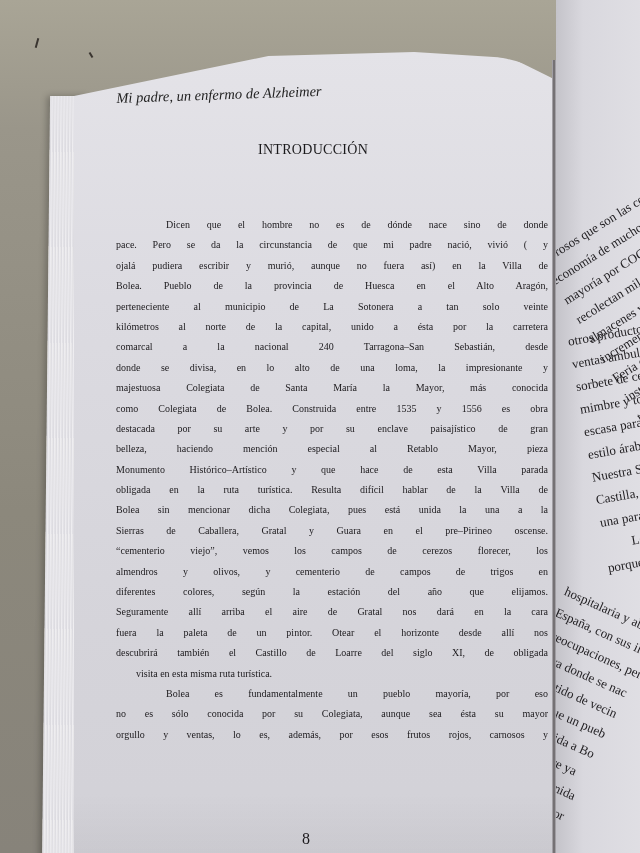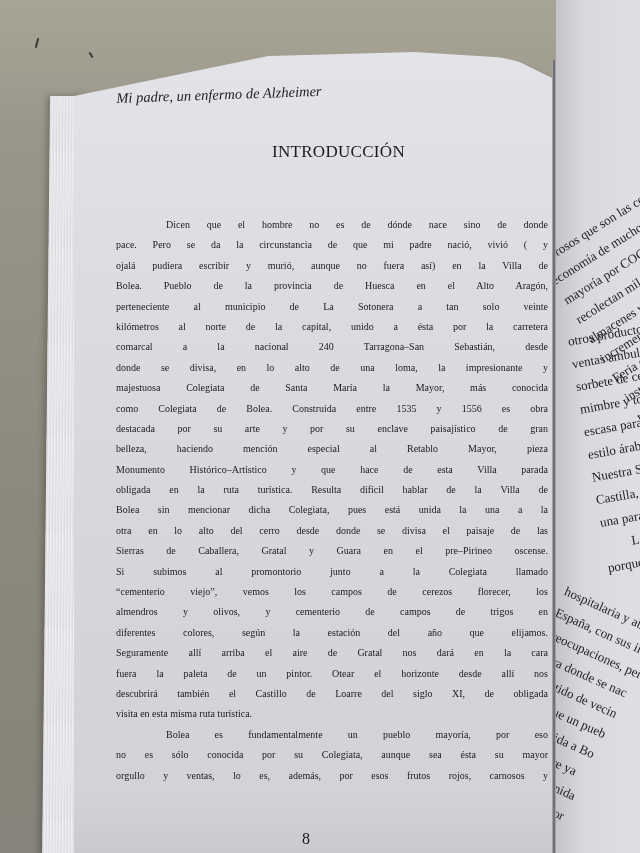--- a/index.html
+++ b/index.html
@@ -83,23 +83,23 @@
   .running-head {
     left: 116px;
     top: 90px;
     font-style: italic;
     font-size: 14.5px;
     transform: rotate(-2deg);
     transform-origin: 0 0;
     color: #222;
   }
   .chapter-title {
-    left: 272px;
+    left: 258px;
     top: 142px;
-    font-size: 17px;
+    font-size: 14px;
     letter-spacing: 0.3px;
     color: #1b1a1c;
   }
   .body {
     left: 116px;
     top: 215px;
     width: 432px;
     font-size: 10px;
     line-height: 20.4px;
   }
@@ -108,20 +108,21 @@
     text-align: justify;
     text-align-last: justify;
     white-space: nowrap;
     height: 20.4px;
   }
   .body .line.indent {
     padding-left: 50px;
   }
   .body .line.last {
     text-align-last: left;
+    margin-left: 20px;
   }
   .body .line span {
     display: inline-block;
     width: 100%;
   }
   .page-number {
     left: 302px;
     top: 830px;
     font-size: 16px;
   }
@@ -159,23 +160,21 @@
     <div class="line"><span>kilómetros al norte de la capital, unido a ésta por la carretera</span></div>
     <div class="line"><span>comarcal a la nacional 240 Tarragona–San Sebastián, desde</span></div>
     <div class="line"><span>donde se divisa, en lo alto de una loma, la impresionante y</span></div>
     <div class="line"><span>majestuosa Colegiata de Santa María la Mayor, más conocida</span></div>
     <div class="line"><span>como Colegiata de Bolea. Construida entre 1535 y 1556 es obra</span></div>
     <div class="line"><span>destacada por su arte y por su enclave paisajístico de gran</span></div>
     <div class="line"><span>belleza, haciendo mención especial al Retablo Mayor, pieza</span></div>
     <div class="line"><span>Monumento Histórico–Artístico y que hace de esta Villa parada</span></div>
     <div class="line"><span>obligada en la ruta turística. Resulta difícil hablar de la Villa de</span></div>
     <div class="line"><span>Bolea sin mencionar dicha Colegiata, pues está unida la una a la</span></div>
-    <div class="line"><span>otra en lo alto del cerro desde donde se divisa el paisaje de las</span></div>
     <div class="line"><span>Sierras de Caballera, Gratal y Guara en el pre–Pirineo oscense.</span></div>
-    <div class="line"><span>Si subimos al promontorio junto a la Colegiata llamado</span></div>
     <div class="line"><span>“cementerio viejo”, vemos los campos de cerezos florecer, los</span></div>
     <div class="line"><span>almendros y olivos, y cementerio de campos de trigos en</span></div>
     <div class="line"><span>diferentes colores, según la estación del año que elijamos.</span></div>
     <div class="line"><span>Seguramente allí arriba el aire de Gratal nos dará en la cara</span></div>
     <div class="line"><span>fuera la paleta de un pintor. Otear el horizonte desde allí nos</span></div>
     <div class="line"><span>descubrirá también el Castillo de Loarre del siglo XI, de obligada</span></div>
     <div class="line last"><span>visita en esta misma ruta turística.</span></div>
     <div class="line indent"><span>Bolea es fundamentalmente un pueblo mayoría, por eso</span></div>
     <div class="line"><span>no es sólo conocida por su Colegiata, aunque sea ésta su mayor</span></div>
     <div class="line"><span>orgullo y ventas, lo es, además, por esos frutos rojos, carnosos y</span></div>

